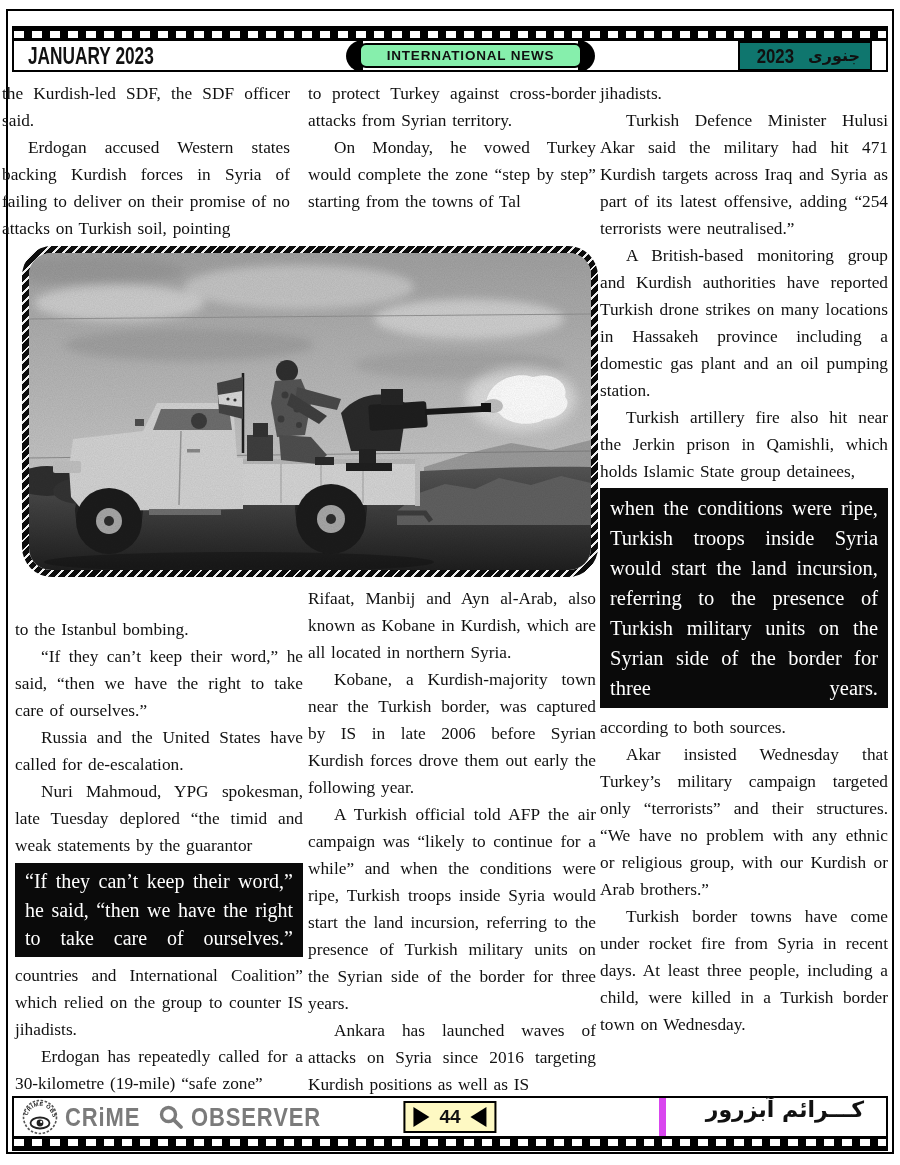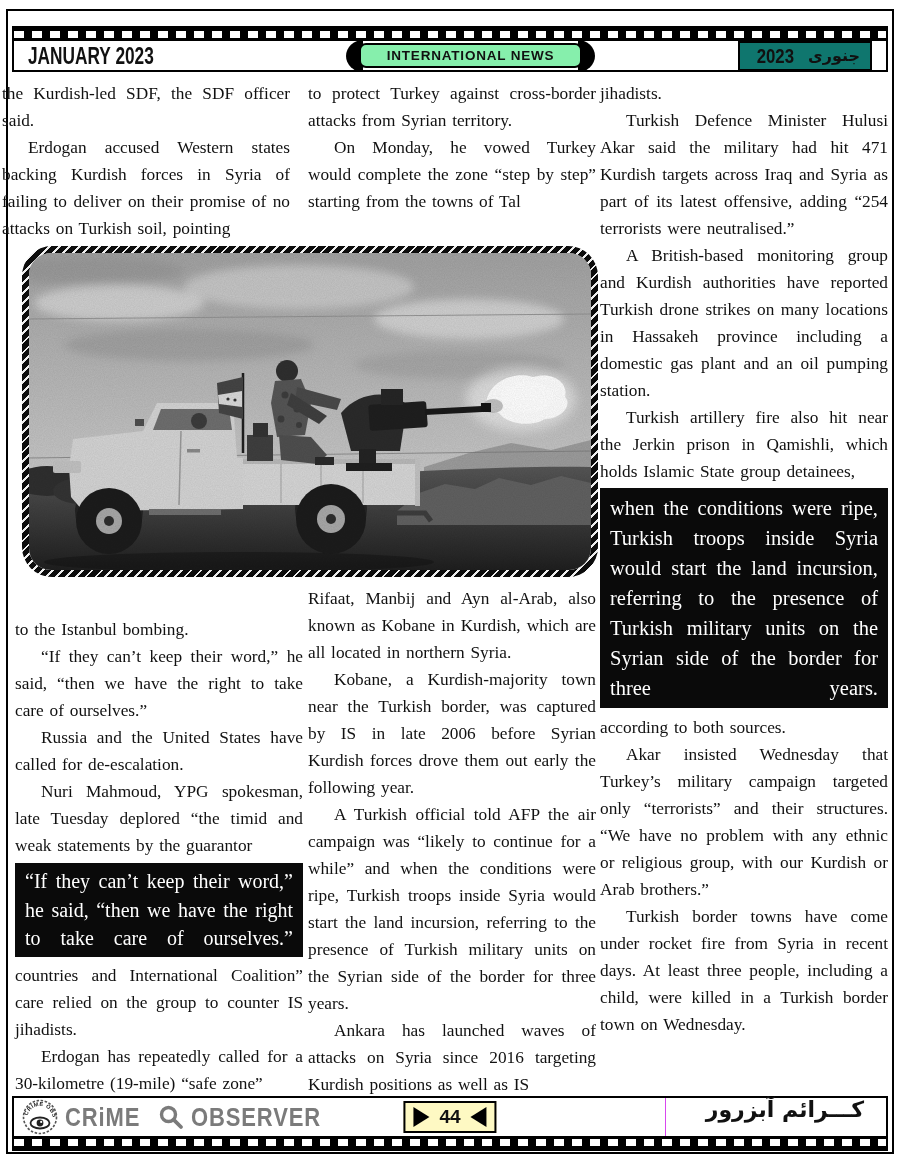--- a/index.html
+++ b/index.html
@@ -41,21 +41,21 @@
   
   .footer-box{position:absolute;left:12px;right:12px;top:1096px;border:2px solid #000;background:#fff;}
   .footer-row{height:38px;display:flex;align-items:center;padding:0 8px;position:relative;}
   .brand-left{display:flex;align-items:center;gap:7px;}
   .brand-word{font-family:"Liberation Sans",sans-serif;font-weight:bold;font-size:25px;color:#7b7b7b;transform:scaleX(.88);transform-origin:left center;letter-spacing:1px;white-space:nowrap;}
   .pageno-box{position:absolute;left:50%;transform:translateX(-50%);display:flex;align-items:center;gap:10px;border:2.5px solid #000;background:#fef9c3;height:28px;padding:0 8px;}
   .tri{width:0;height:0;border-top:10px solid transparent;border-bottom:10px solid transparent;}
   .tri.right{border-left:16px solid #000;}
   .tri.left{border-right:16px solid #000;}
   .pageno{font-family:"Liberation Sans",sans-serif;font-weight:bold;font-size:19px;}
-  .footer-right{margin-left:auto;border-left:1px solid #d946ef;align-self:stretch;display:flex;align-items:center;padding:0 14px 16px 40px;}
+  .footer-right{margin-left:auto;border-left:7px solid #d946ef;align-self:stretch;display:flex;align-items:center;padding:0 14px 16px 40px;}
   .footer-right .urdu{font-size:22px;}
 </style>
 </head>
 <body>
 
 <div class="page-border"></div>
 
 <div class="header-box">
   <div class="filmstrip"></div>
   <div class="header-row">
@@ -193,21 +193,21 @@
 
 <div class="col" style="left:15px;top:585px;margin-top:31px;">
   <div>
       <p class="para">to the Istanbul bombing.</p>
       <p class="para indent">“If they can’t keep their word,” he said, “then we have the right to take care of ourselves.”</p>
       <p class="para indent">Russia and the United States have called for de-escalation.</p>
       <p class="para indent">Nuri Mahmoud, YPG spokesman, late Tuesday deplored “the timid and weak statements by the guarantor</p>
     </div>
   <div class="pull-quote left-q">“If they can’t keep their word,” he said, “then we have the right to take care of ourselves.”</div>
   <div>
-      <p class="para">countries and International Coalition” care relied on the group to counter IS jihadists.</p>
+      <p class="para">countries and International Coalition” which relied on the group to counter IS jihadists.</p>
       <p class="para indent">Erdogan has repeatedly called for a 30-kilometre (19-mile) “safe zone”</p>
     </div>
 </div>
 
 <div class="col" style="left:308px;top:585px;">
     <p class="para">Rifaat, Manbij and Ayn al-Arab, also known as Kobane in Kurdish, which are all located in northern Syria.</p>
     <p class="para indent">Kobane, a Kurdish-majority town near the Turkish border, was captured by IS in late 2006 before Syrian Kurdish forces drove them out early the following year.</p>
     <p class="para indent">A Turkish official told AFP the air campaign was “likely to continue for a while” and when the conditions were ripe, Turkish troops inside Syria would start the land incursion, referring to the presence of Turkish military units on the Syrian side of the border for three years.</p>
     <p class="para indent">Ankara has launched waves of attacks on Syria since 2016 targeting Kurdish positions as well as IS</p>
   </div>

